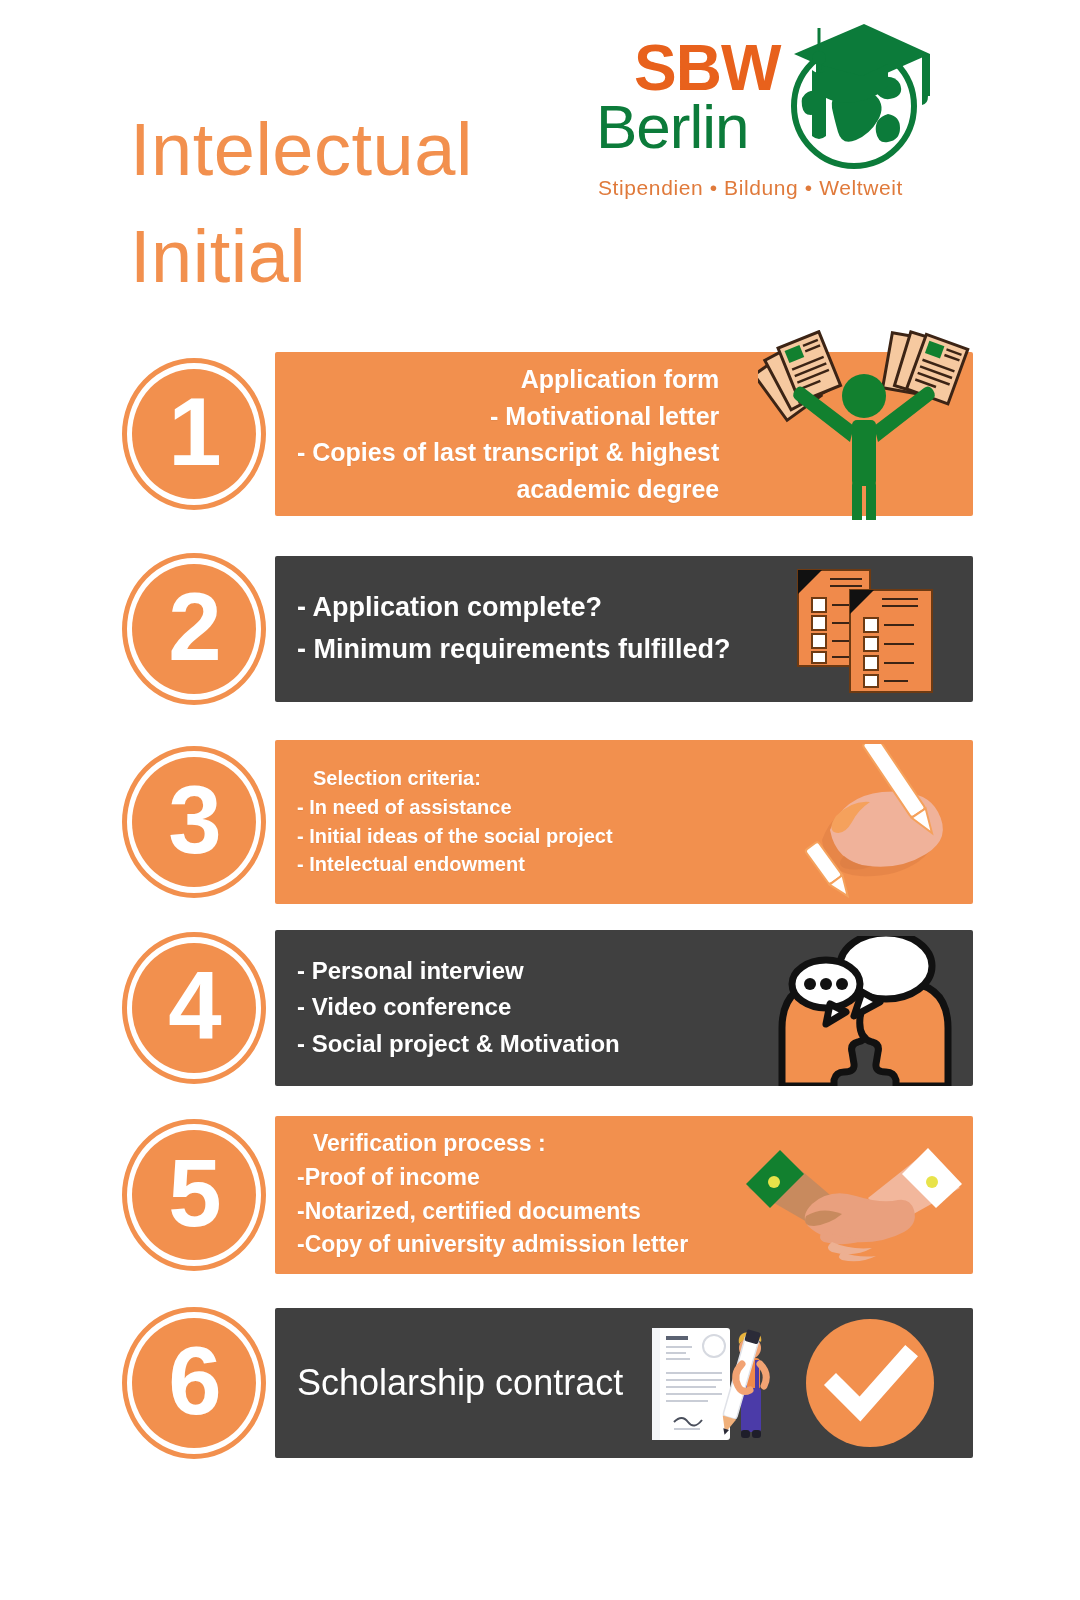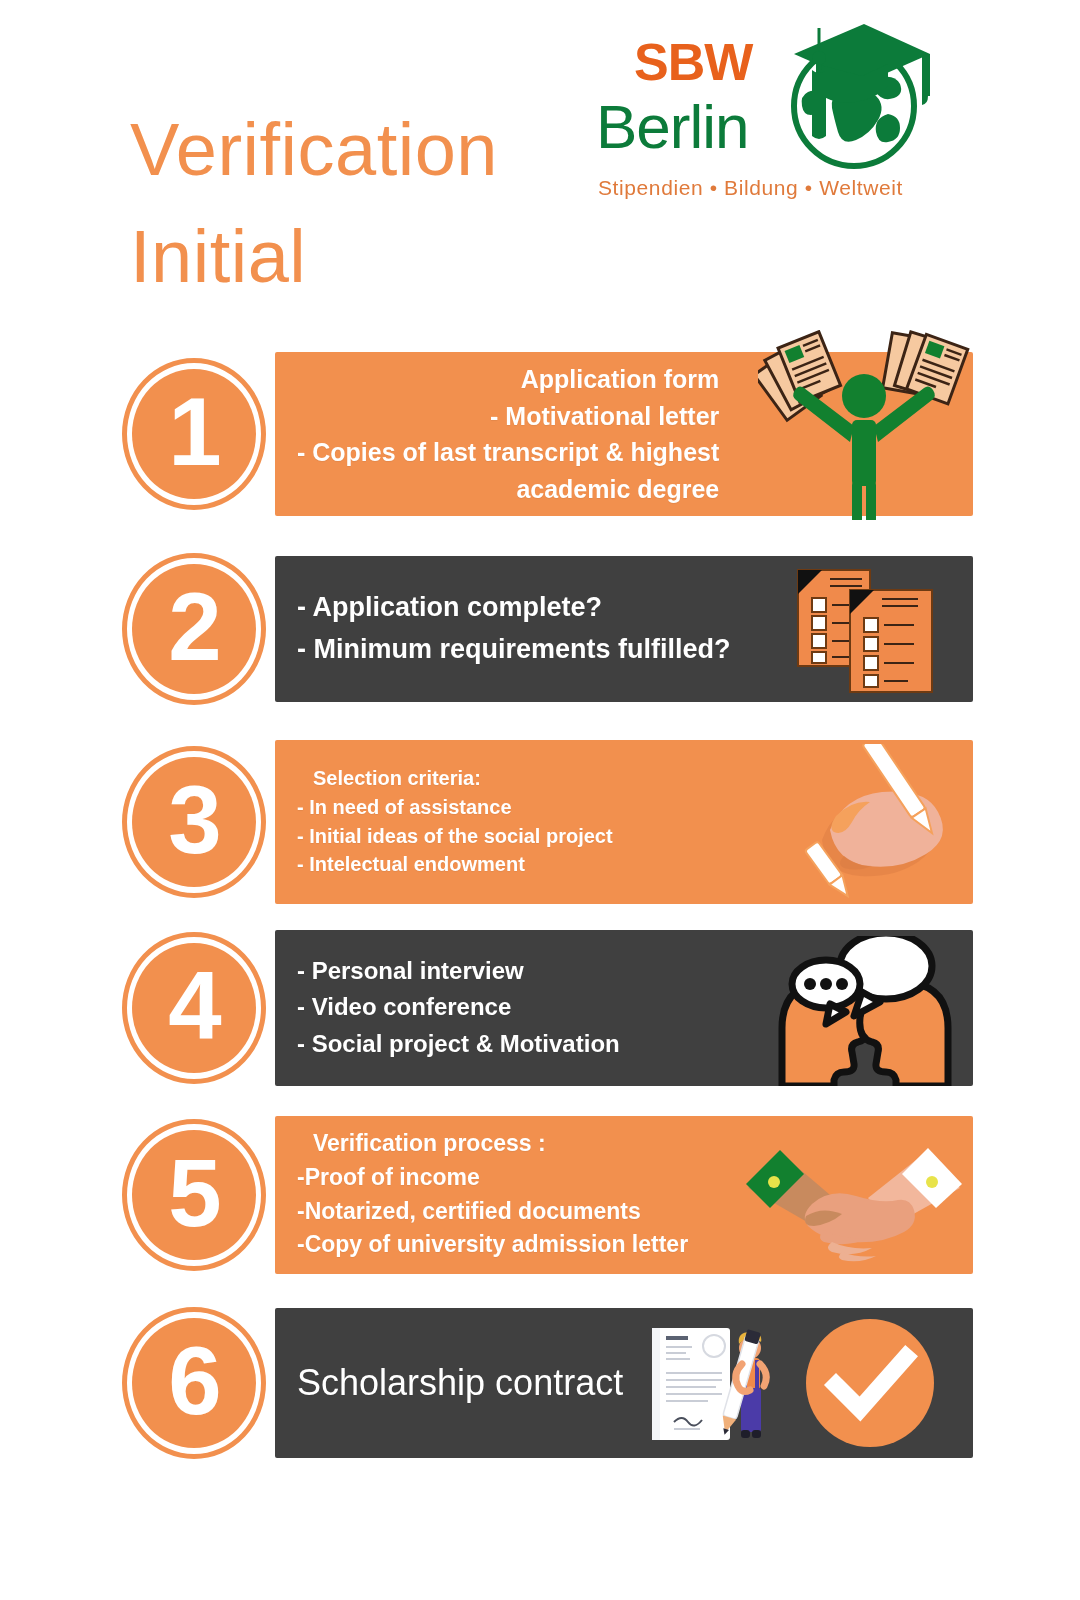--- a/index.html
+++ b/index.html
@@ -22,21 +22,21 @@
     font-size: 74px;
     font-weight: 500;
     line-height: 1.45;
     letter-spacing: 0.5px;
   }
   .title .line { display: block; }
 
   .logo { position: absolute; left: 592px; top: 18px; width: 330px; height: 190px; }
   .logo-sbw {
     position: absolute; left: 42px; top: 18px;
-    font-size: 52px; font-weight: 700; color: #E8611C;
+    font-size: 64px; font-weight: 700; color: #E8611C;
     letter-spacing: -1px; line-height: 1;
   }
   .logo-berlin {
     position: absolute; left: 4px; top: 78px;
     font-size: 62px; font-weight: 400; color: #0C7B3A;
     letter-spacing: -1px; line-height: 1;
   }
   .logo-tagline {
     position: absolute; left: 6px; top: 158px;
     font-size: 21px; color: #E07A3B; letter-spacing: 0.6px;
@@ -110,21 +110,21 @@
   }
 </style>
 </head>
 <body>
 
 <div id="poster">
 
   <div class="header">
 
     <div class="title">
-      <span class="line">Verification</span>
+      <span class="line">Intelectual</span>
       <span class="line">Initial</span>
     </div>
 
     <div class="logo">
 
       <svg class="logo-art" viewBox="0 0 190 160">
 
         <circle cx="112" cy="88" r="60" fill="#ffffff" stroke="#0C7B3A" stroke-width="6"></circle>
 
         <path d="M86 46 q16 -6 30 2 q12 6 6 16 q-8 10 -22 6 q-14 -4 -14 -14 z" fill="#0C7B3A"></path>

